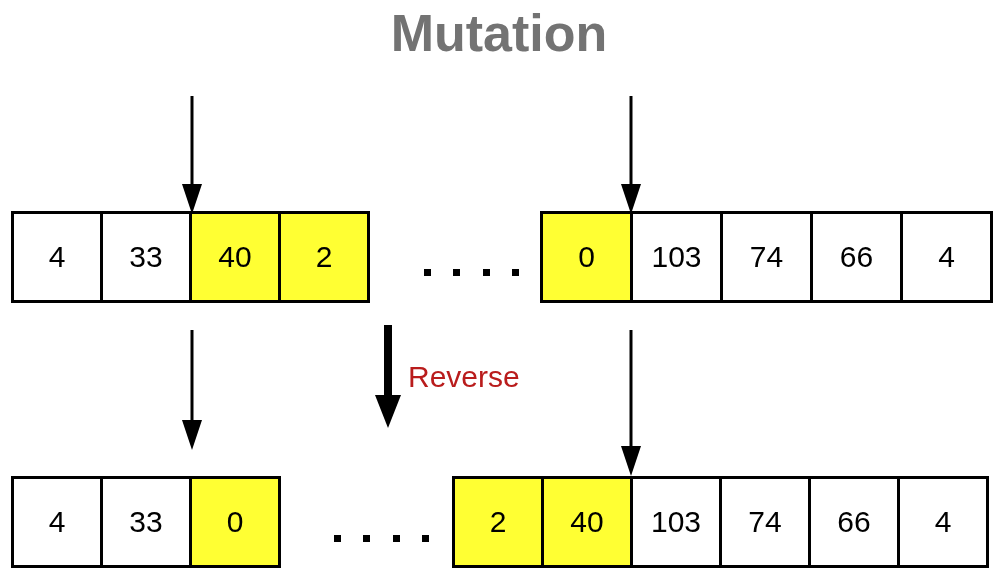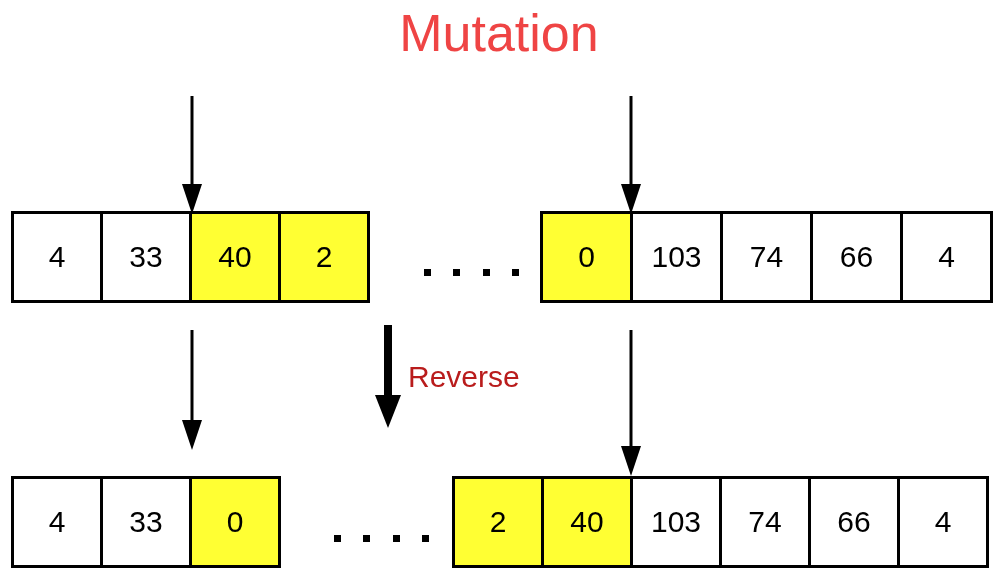--- a/index.html
+++ b/index.html
@@ -17,22 +17,22 @@
     background: #ffffff;
     overflow: hidden;
   }
   .title {
     position: absolute;
     left: 0;
     top: 2px;
     width: 998px;
     text-align: center;
     font-size: 52px;
-    font-weight: 400;
-    color: #ef4444;
+    font-weight: 700;
+    color: #737373;
     letter-spacing: 0px;
     line-height: 62px;
     white-space: nowrap;
   }
   
   .row {
     position: absolute;
     display: flex;
     box-sizing: border-box;
   }

